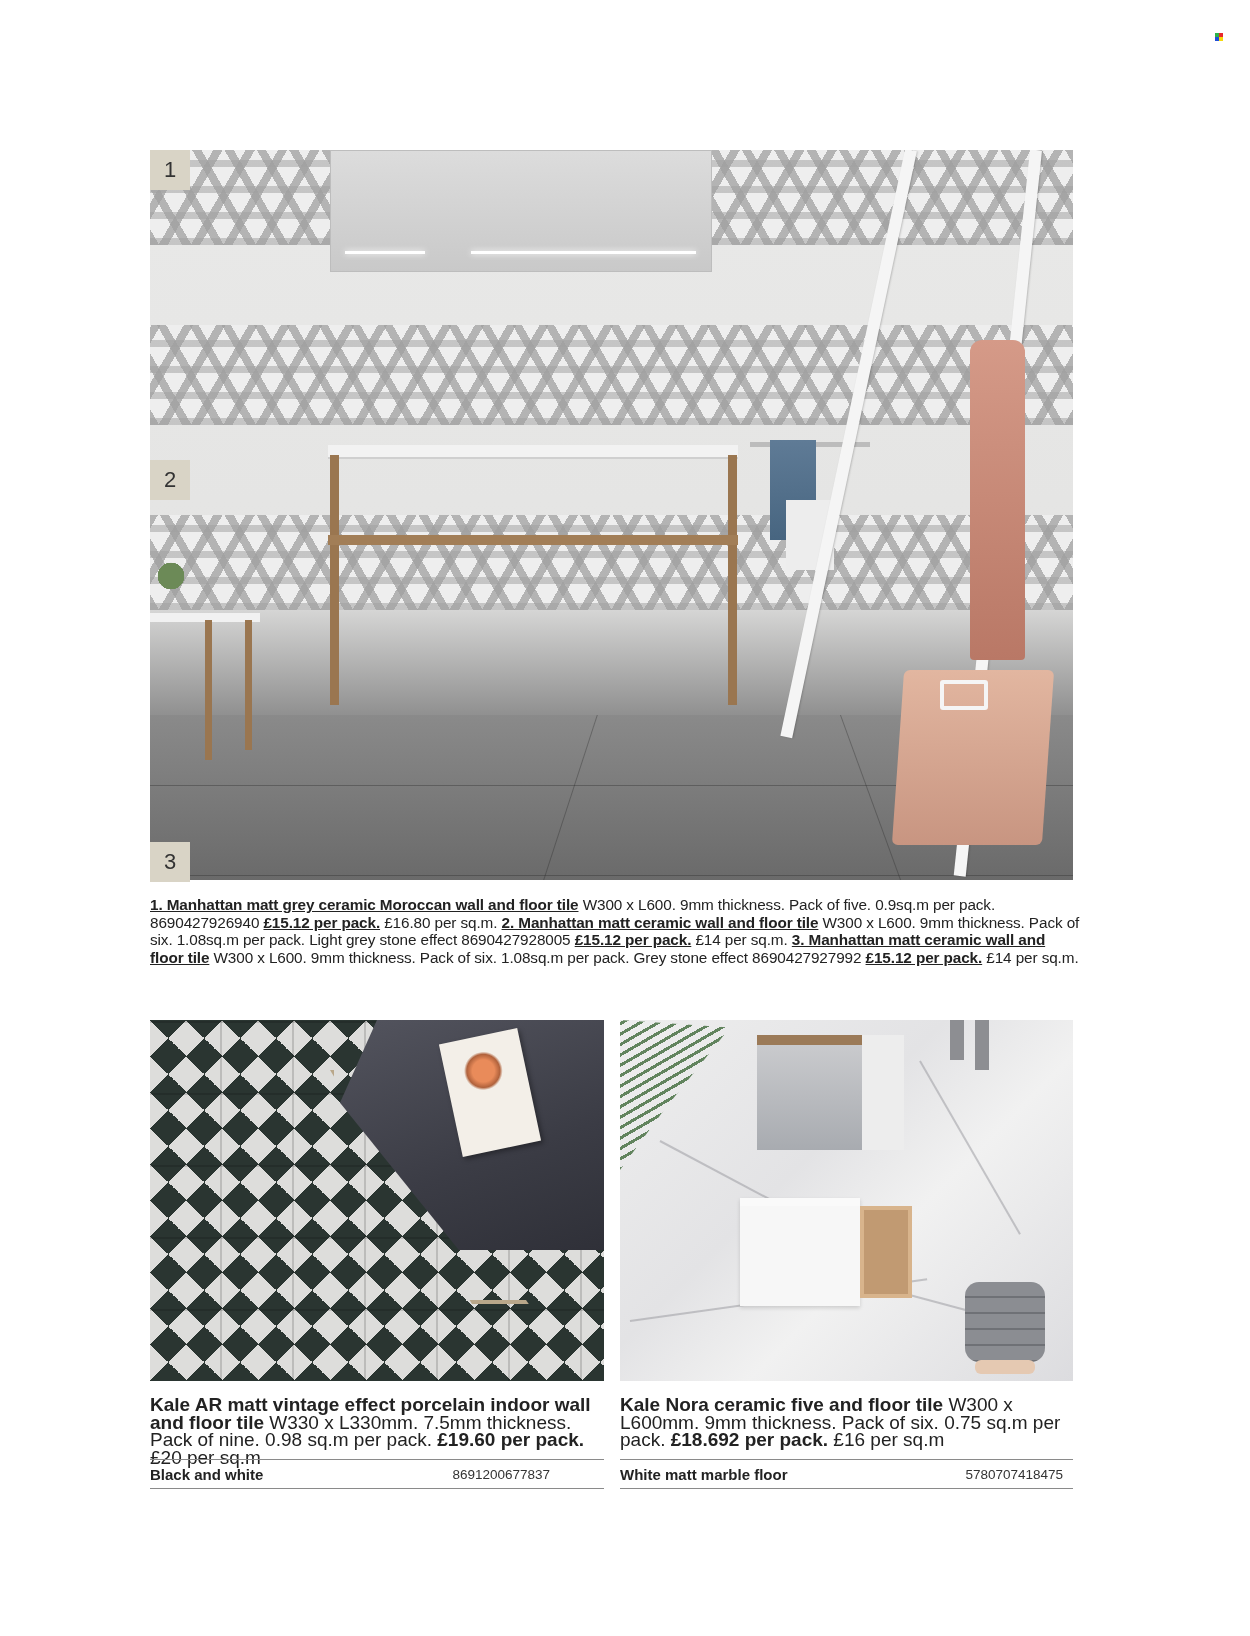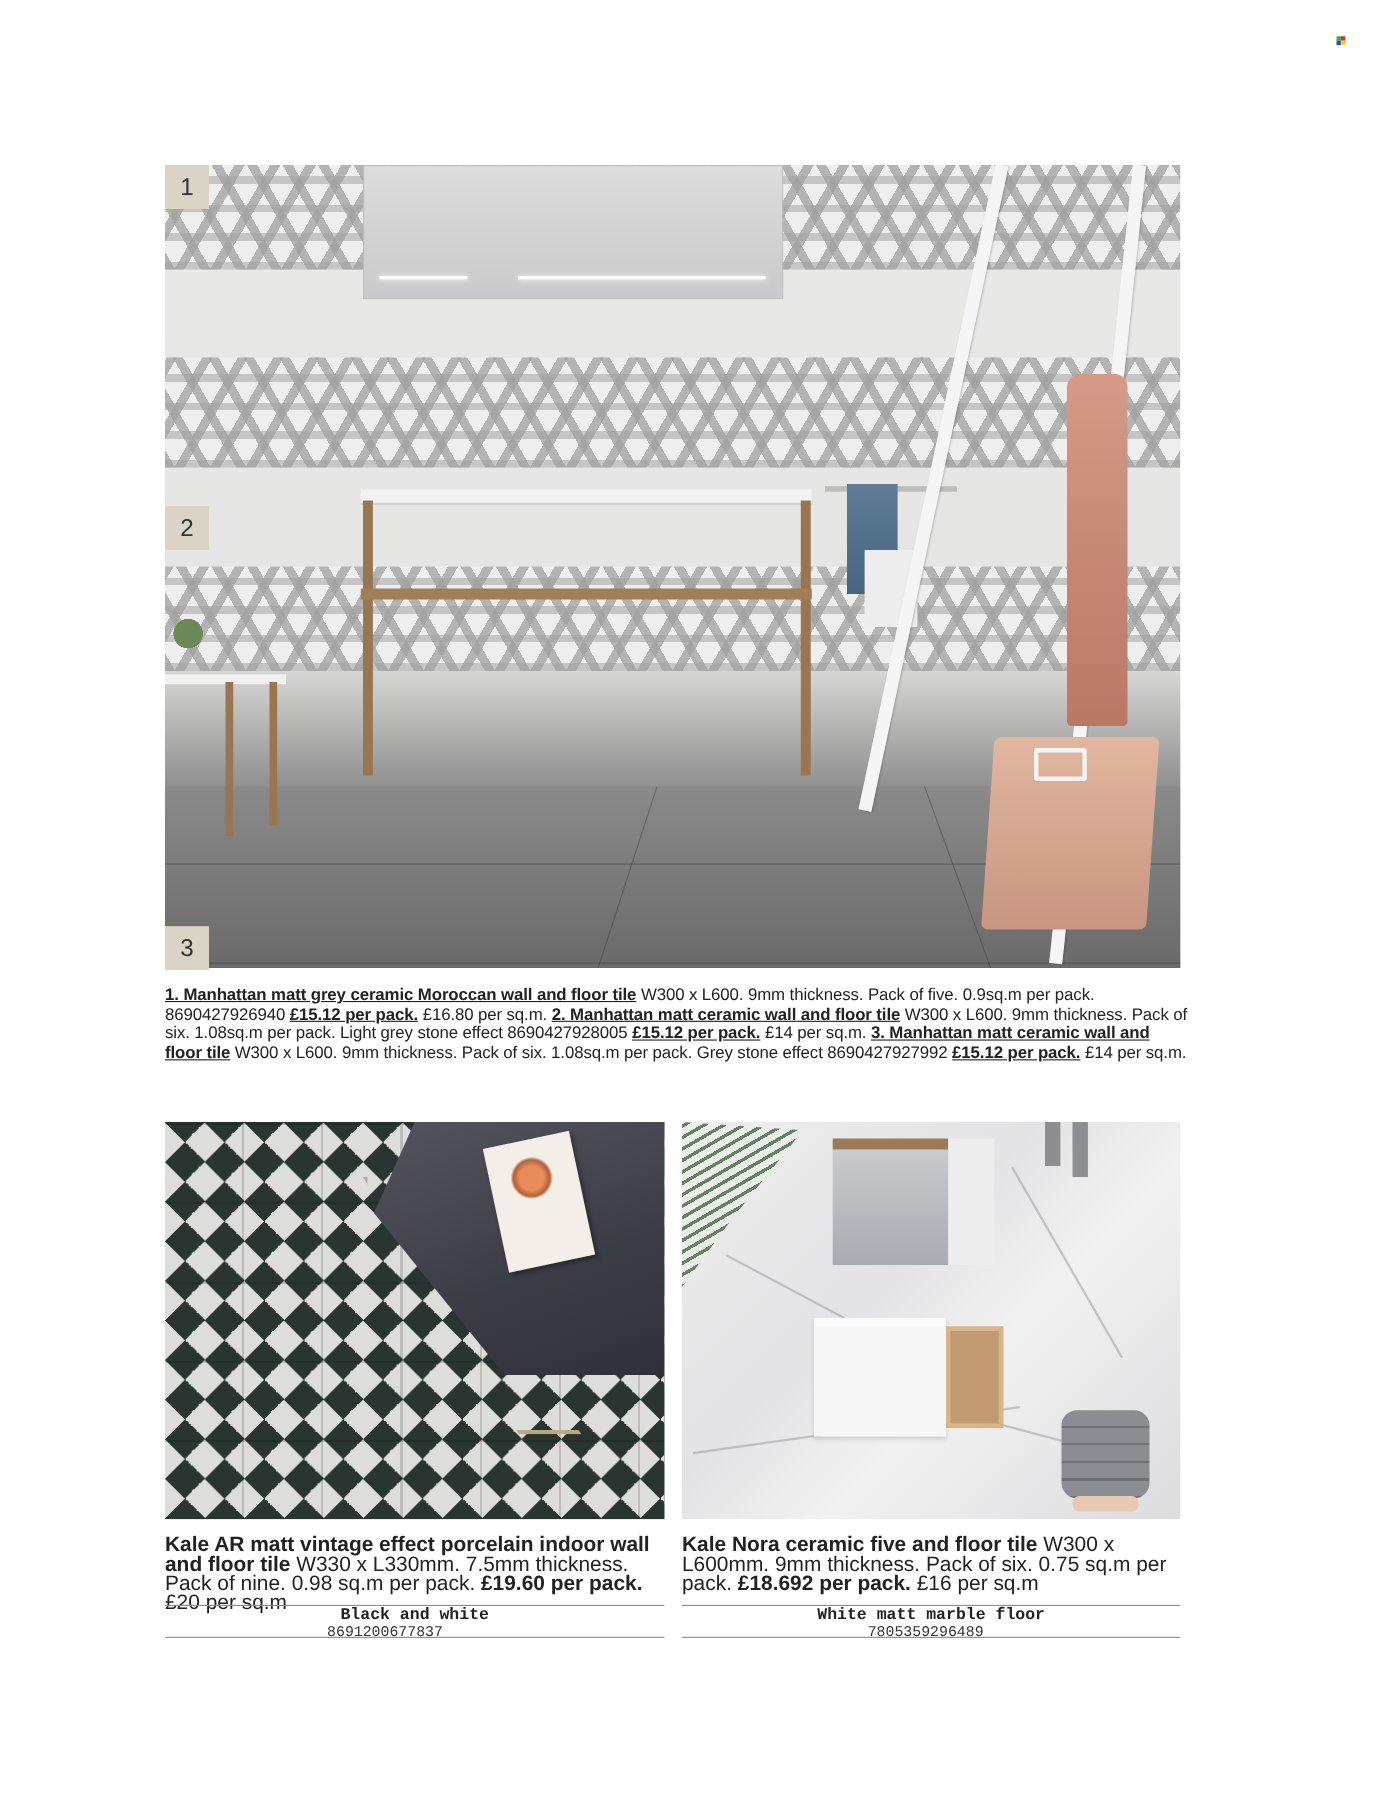--- a/index.html
+++ b/index.html
@@ -71,21 +71,21 @@
   .pouf-base { position:absolute; left:355px; top:340px; width:60px; height:14px; background:#e5c9b2; border-radius:6px; }
   .palm { position:absolute; left:0; top:0; width:110px; height:150px; background:
     repeating-linear-gradient(-30deg, #3f6a3a 0 3px, transparent 3px 9px); clip-path:polygon(0 0,100% 5%,40% 60%,0 100%); opacity:.8; }
   .pendant { position:absolute; width:14px; height:40px; background:#8d8e92; }
 
   .prod-desc { font-size:19px; line-height:17.7px; color:#222; font-family:"Liberation Sans", sans-serif; }
   .prod-desc b { font-weight:700; }
   .desc-left { left:150px; top:1396px; width:460px; }
   .desc-right { left:620px; top:1396px; width:453px; }
 
-  .variant-row { height:28px; border-top:1.5px solid #8a8a8a; border-bottom:1.5px solid #8a8a8a; display:flex; align-items:center; justify-content:space-between; font-family:Liberation Mono, monospace;flex-direction:column; }
+  .variant-row { height:28px; border-top:1.5px solid #8a8a8a; border-bottom:1.5px solid #8a8a8a; display:flex; align-items:center; justify-content:space-between; font-family:Liberation Sans, sans-serif; }
   .variant-name { font-weight:700; font-size:15px; color:#222; }
   .variant-code { font-size:13.5px; color:#333; }
   .row-left { left:150px; top:1459px; width:454px; }
   .row-right { left:620px; top:1459px; width:453px; }
   .row-left .variant-code { margin-right:54px; }
   .row-right .variant-code { margin-right:10px; }
 
   .footer { left:43px; top:1646px; height:26px; display:flex; align-items:center; font-family:"Liberation Sans", sans-serif; font-size:19px; color:#333; }
   .footer .page-num { font-weight:700; color:#222; }
   .footer .sep { margin:0 18px; color:#444; }
@@ -170,20 +170,20 @@
 <div class="abs prod-desc desc-right">
   <b>Kale Nora ceramic five and floor tile</b><span> W300 x L600mm. 9mm thickness. Pack of six. 0.75 sq.m per pack. </span><b>£18.692 per pack.</b><span>  £16 per sq.m</span>
 </div>
 
 <div class="abs variant-row row-left">
   <span class="variant-name">Black and white</span>
   <span class="variant-code">8691200677837</span>
 </div>
 <div class="abs variant-row row-right">
   <span class="variant-name">White matt marble floor</span>
-  <span class="variant-code">7805359296489</span>
+  <span class="variant-code">5780707418475</span>
 </div>
 
 <div class="abs footer">
   <span class="page-num">276</span>
   <span class="sep">|</span>
   <span>Bathroom tiling &amp; flooring</span>
 </div>
 
 </body></html>

